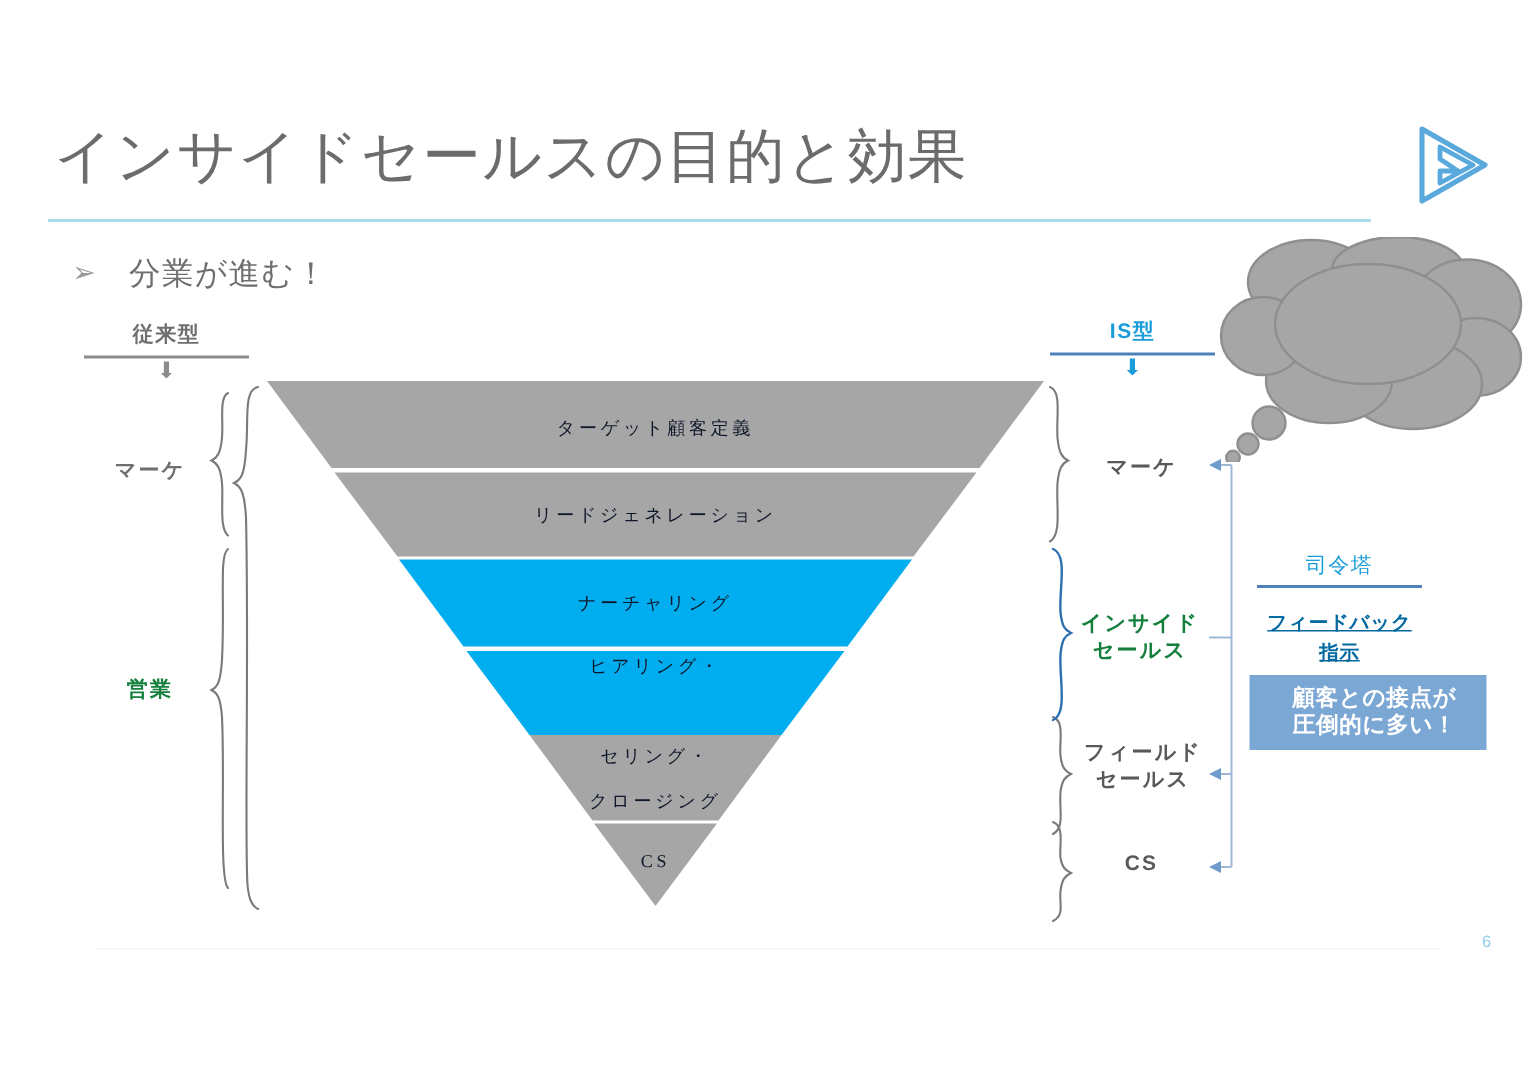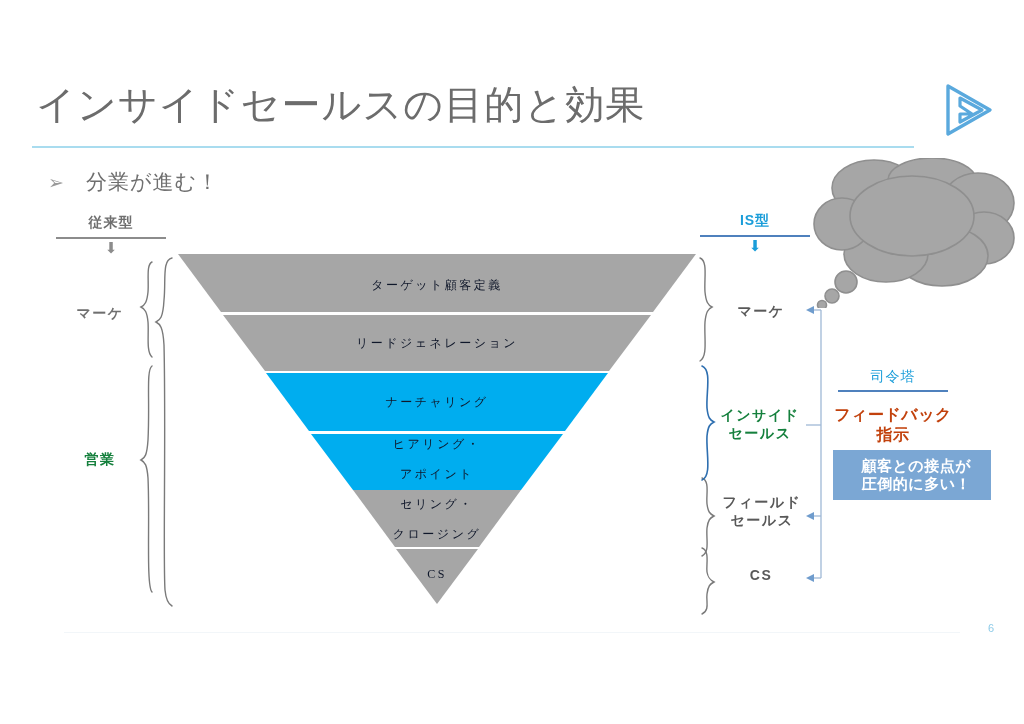--- a/index.html
+++ b/index.html
@@ -173,26 +173,27 @@
     height: 2px;
     width: 100%;
     background: #4f81bd;
   }
   #feedback-text {
     position: absolute;
     left: 830px;
     top: 405px;
     width: 126px;
     text-align: center;
-    font-size: 16px;
+    font-size: 13px;
     font-weight: 700;
-    color: #c2410c;
+    color: #0369a1;
     line-height: 20px;
     letter-spacing: 0.5px;
     white-space: pre-line;
+    text-decoration: underline;
   }
   #contact-badge {
     position: absolute;
     left: 833px;
     top: 450px;
     width: 118px;
     padding: 7px 20px;
     background: #7ba7d4;
     color: #ffffff;
     font-size: 15px;
@@ -286,21 +287,20 @@
 
       <polygon points="175,236 343,236 301,293 217,293" fill="#A6A6A6"></polygon>
 
       <polygon points="218,295 300,295 259,350" fill="#A6A6A6"></polygon>
     </svg>
 
     <div class="seg-label" style="top:16px">ターゲット顧客定義</div>
     <div class="seg-label" style="top:74px">リードジェネレーション</div>
     <div class="seg-label" style="top:133px">ナーチャリング</div>
     <div class="seg-label" style="top:175px">ヒアリング・</div>
-    <div class="seg-label" style="top:205px">アポイント</div>
     <div class="seg-label" style="top:235px">セリング・</div>
     <div class="seg-label" style="top:265px">クロージング</div>
     <div class="seg-label" style="top:305px">CS</div>
   </div>
 
   <svg class="brace-layer">
     <g fill="none" stroke="#7a7a7a" stroke-width="1.4" stroke-linecap="round">
 
       <path d="M172,258 C162,260 166,280 164,300 C163,318 160,320 156,322 C160,324 163,327 164,345
                C166,430 163,560 165,590 C166,600 168,604 172,606"></path>

